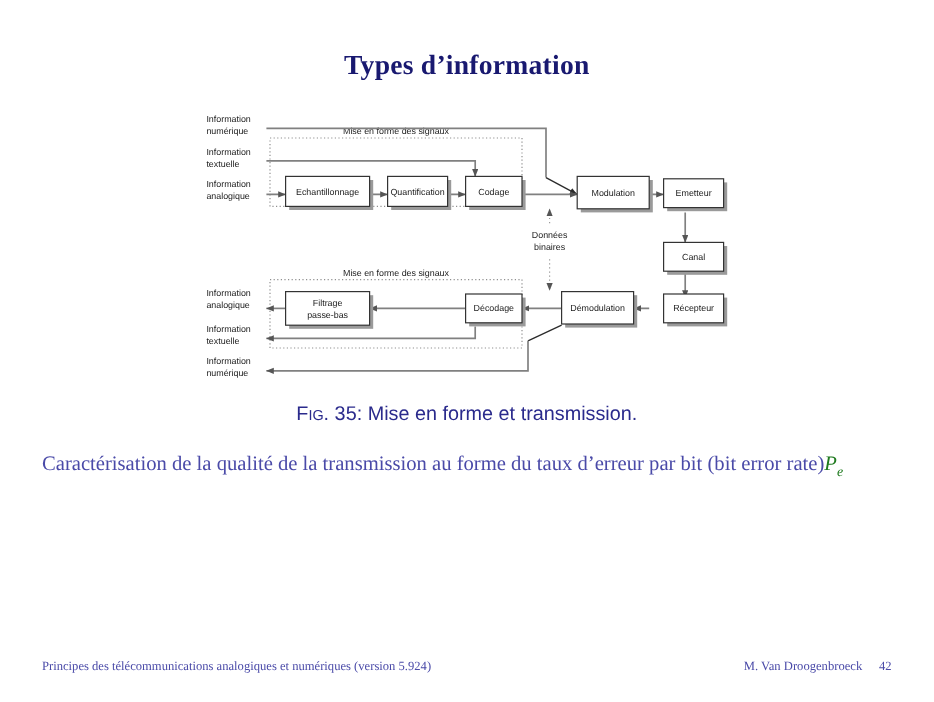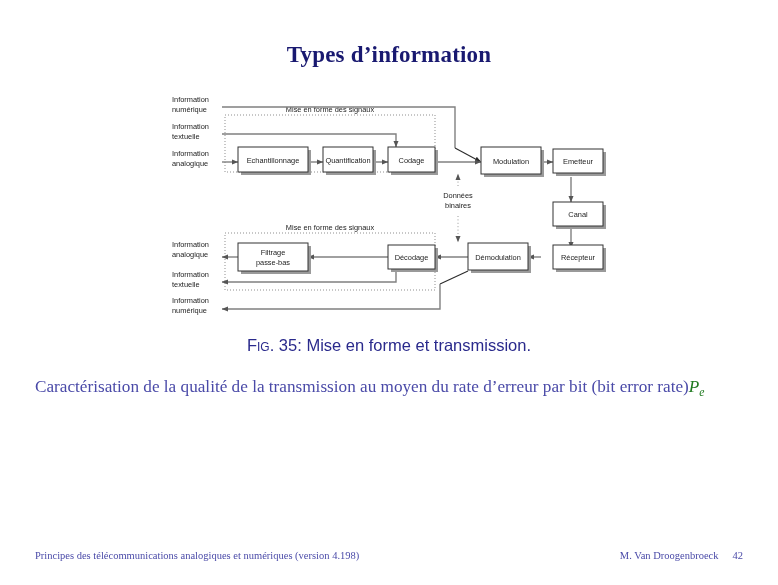--- a/index.html
+++ b/index.html
@@ -268,24 +268,24 @@
 
     </svg>
   </div>
 
   <div id="figure-caption">
     <span class="smallcaps">Fig. 35:</span>
     <span>Mise en forme et transmission.</span>
   </div>
 
   <div id="body-paragraph">
-    <span>Caractérisation de la qualité de la transmission au moyen du rate d’erreur par bit (bit error rate)</span><span class="mathvar"><span>P</span><sub>e</sub></span>
+    <span>Caractérisation de la qualité de la transmission au forme du taux d’erreur par bit (bit error rate)</span><span class="mathvar"><span>P</span><sub>e</sub></span>
   </div>
 
   <div id="footer">
-    <span>Principes des télécommunications analogiques et numériques (version 4.198)</span>
+    <span>Principes des télécommunications analogiques et numériques (version 5.924)</span>
     <span class="right">
       <span>M. Van Droogenbroeck</span>
       <span>42</span>
     </span>
   </div>
 
 </div>
 
 </body></html>

